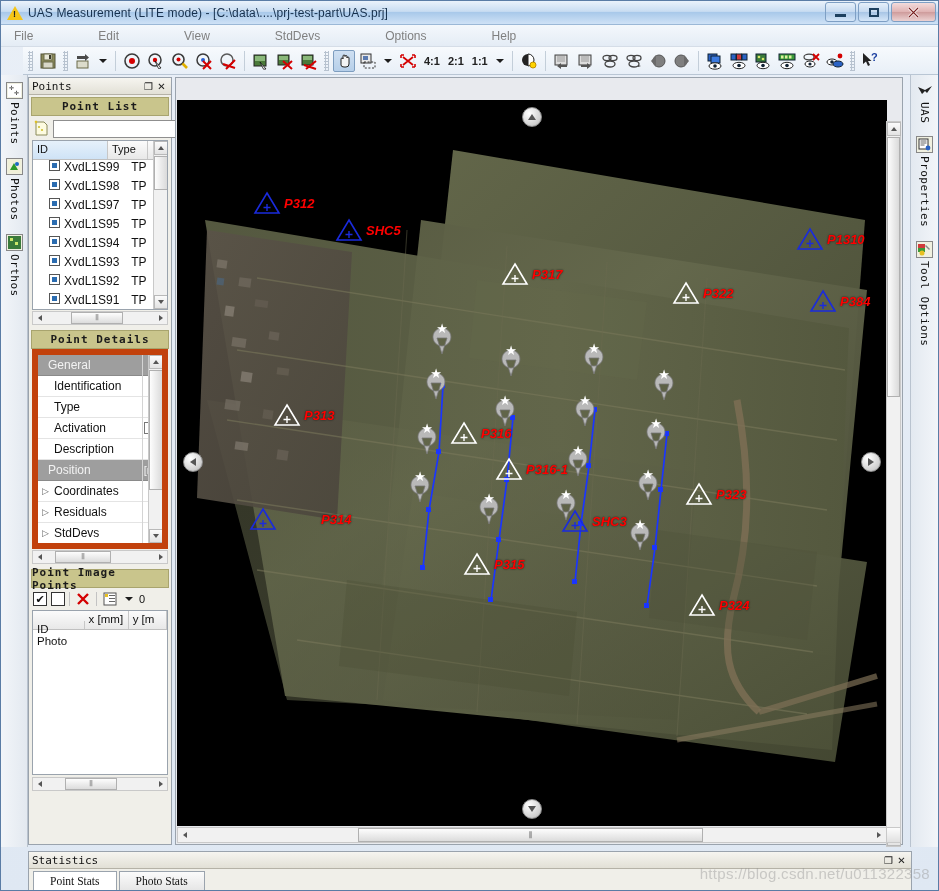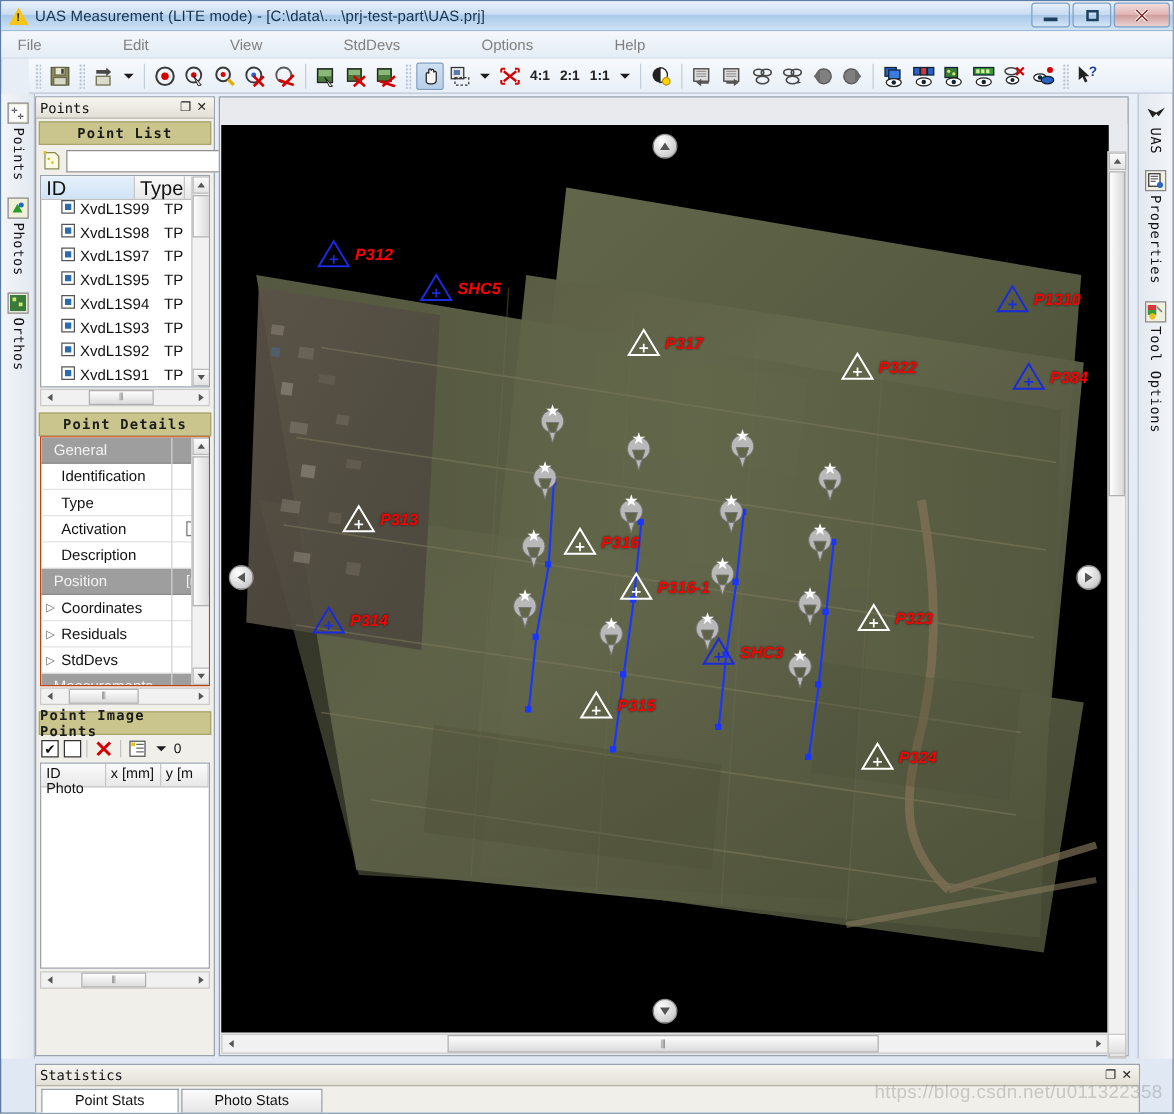--- a/index.html
+++ b/index.html
@@ -184,21 +184,21 @@
   .grid {
     margin: 0 3px; border: 1px solid #9aa3ad; background: #fff;
     height: 170px; position: relative; overflow:hidden;
   }
   .grid-head {
     height: 19px; display: flex;
     background: linear-gradient(to bottom,#fbfbfb,#e8e8e8);
     border-bottom: 1px solid #c0c0c0;
   }
   .gh {
-    font-size: 16px; color: #111; padding: 2px 4px;
+    font-size: 11px; color: #111; padding: 2px 4px;
     border-right: 1px solid #c7c7c7; position: relative;
   }
   .gh.sorted { background: linear-gradient(to bottom,#e6f1fb,#cfe3f6); }
   .grow {
     height: 19px; display: flex; font-size: 12px; color:#111;
     padding-left: 16px;
   }
   .rowicon {
     width: 11px; height: 11px; border: 1px solid #555; background: #fff;
     margin-right: 4px; flex:none; position:relative;
@@ -232,21 +232,21 @@
   }
   .hsc-btn { width:13px;height:12px; display:flex;align-items:center;justify-content:center;}
   .hsc-thumb {
     position:absolute; height: 12px; background: linear-gradient(to bottom,#fdfdfd,#dcdcdc);
     border: 1px solid #b0b0b0; display:flex;align-items:center;justify-content:center;
     font-size: 8px; color:#777;
   }
 
   
   .detgrid {
-    margin: 0 3px; border: 1px solid #c2410c; background: #fff;
+    margin: 0 3px; border: 6px solid #c2410c; background: #fff;
     height: 200px; position: relative; overflow: hidden;
   }
   .detrow {
     height: 21px; display: flex; align-items: center;
     font-size: 12px; color: #111; border-bottom: 1px solid #e4e4e4;
     padding-left: 4px;
   }
   .detrow.cat {
     background: #9e9e9e; color: #f2f2f2; border-bottom: 1px solid #8a8a8a;
     padding-left: 10px; justify-content: space-between; padding-right: 6px;
@@ -338,21 +338,21 @@
   .statsdock {
     position: absolute; left: 27px; top: 850px; width: 884px; height: 41px;
     background: #f0efe9; border: 1px solid #9aa3ad;
   }
   .stats-cap {
     height: 17px; background: linear-gradient(to bottom,#f6f5f0,#e2e0d6);
     display:flex;align-items:center;padding:0 3px; border-bottom:1px solid #b5b2a7;
   }
   .stats-tabs { display: flex; align-items: flex-end; height: 22px; padding-left: 4px; }
   .stab {
-    padding: 3px 26px; height: 20px; font-family: Liberation Sans, sans-serif;
+    padding: 3px 16px; height: 20px; font-family: Liberation Serif, serif;
     font-size: 11.5px; color: #111; border: 1px solid #9aa3ad;
     background: linear-gradient(to bottom,#fbfbfb,#e6e6e6);
     margin-right: 2px;
   }
   .stab.active { background: #fff; border-bottom-color: #fff; }
 
   .watermark {
     position: absolute; right: 8px; bottom: 8px;
     font-size: 15px; color: rgba(150,150,150,.45);
     font-family: "Liberation Sans", sans-serif;
@@ -855,21 +855,21 @@
             <rect x="1" y="1" width="12" height="12" fill="#fff" stroke="#555"></rect>
           <rect x="2" y="2" width="3" height="3" fill="#e8c020"></rect>
             <path d="M6 3.5 h6 M6 6.5 h6 M6 9.5 h6" stroke="#666"></path>
           </svg>
       </div>
       <div class="caret" style="margin:0 2px;"></div>
       <span style="font-size:11px;color:#111;">0</span>
     </div>
     <div class="pip-grid">
       <div class="pip-head">
-        <div class="gh" style="width:54px;">ID Photo</div>
+        <div class="gh" style="width:54px;margin-top:10px;">ID Photo</div>
         <div class="gh" style="width:46px;">x [mm]</div>
         <div class="gh" style="width:40px;">y [m</div>
       </div>
     </div>
     <div class="hscroll" style="margin-top:2px;">
       <div class="hsc-btn">
           <span class="arrow-lf"></span>
         </div>
       <div class="hsc-thumb" style="left:32px;width:52px;">⦀</div>
       <div class="hsc-btn" style="position:absolute;right:0;">
@@ -1097,21 +1097,21 @@
               </svg>
               <span class="cp-label">P313</span>
             </div>
             <div class="cp" style="left: 272px; top: 320px;">
               <svg width="30" height="26" viewBox="0 0 30 26">
                 <path d="M15 3 L27 23 L3 23 Z" fill="none" stroke="#ffffff" stroke-width="1.6"></path>
                 <path d="M15 14 L15 21 M11.5 17.5 L18.5 17.5" stroke="#ffffff" stroke-width="1.4"></path>
               </svg>
               <span class="cp-label">P316</span>
             </div>
-            <div class="cp" style="left: 71px; top: 383px;">
+            <div class="cp" style="left: 71px; top: 406px; gap: 41px;">
               <svg width="30" height="26" viewBox="0 0 30 26">
                 <path d="M15 3 L27 23 L3 23 Z" fill="none" stroke="#1a2bdd" stroke-width="1.6"></path>
                 <path d="M15 14 L15 21 M11.5 17.5 L18.5 17.5" stroke="#1a2bdd" stroke-width="1.4"></path>
               </svg>
               <span class="cp-label">P314</span>
             </div>
             <div class="cp" style="left: 317px; top: 356px;">
               <svg width="30" height="26" viewBox="0 0 30 26">
                 <path d="M15 3 L27 23 L3 23 Z" fill="none" stroke="#ffffff" stroke-width="1.6"></path>
                 <path d="M15 14 L15 21 M11.5 17.5 L18.5 17.5" stroke="#ffffff" stroke-width="1.4"></path>

